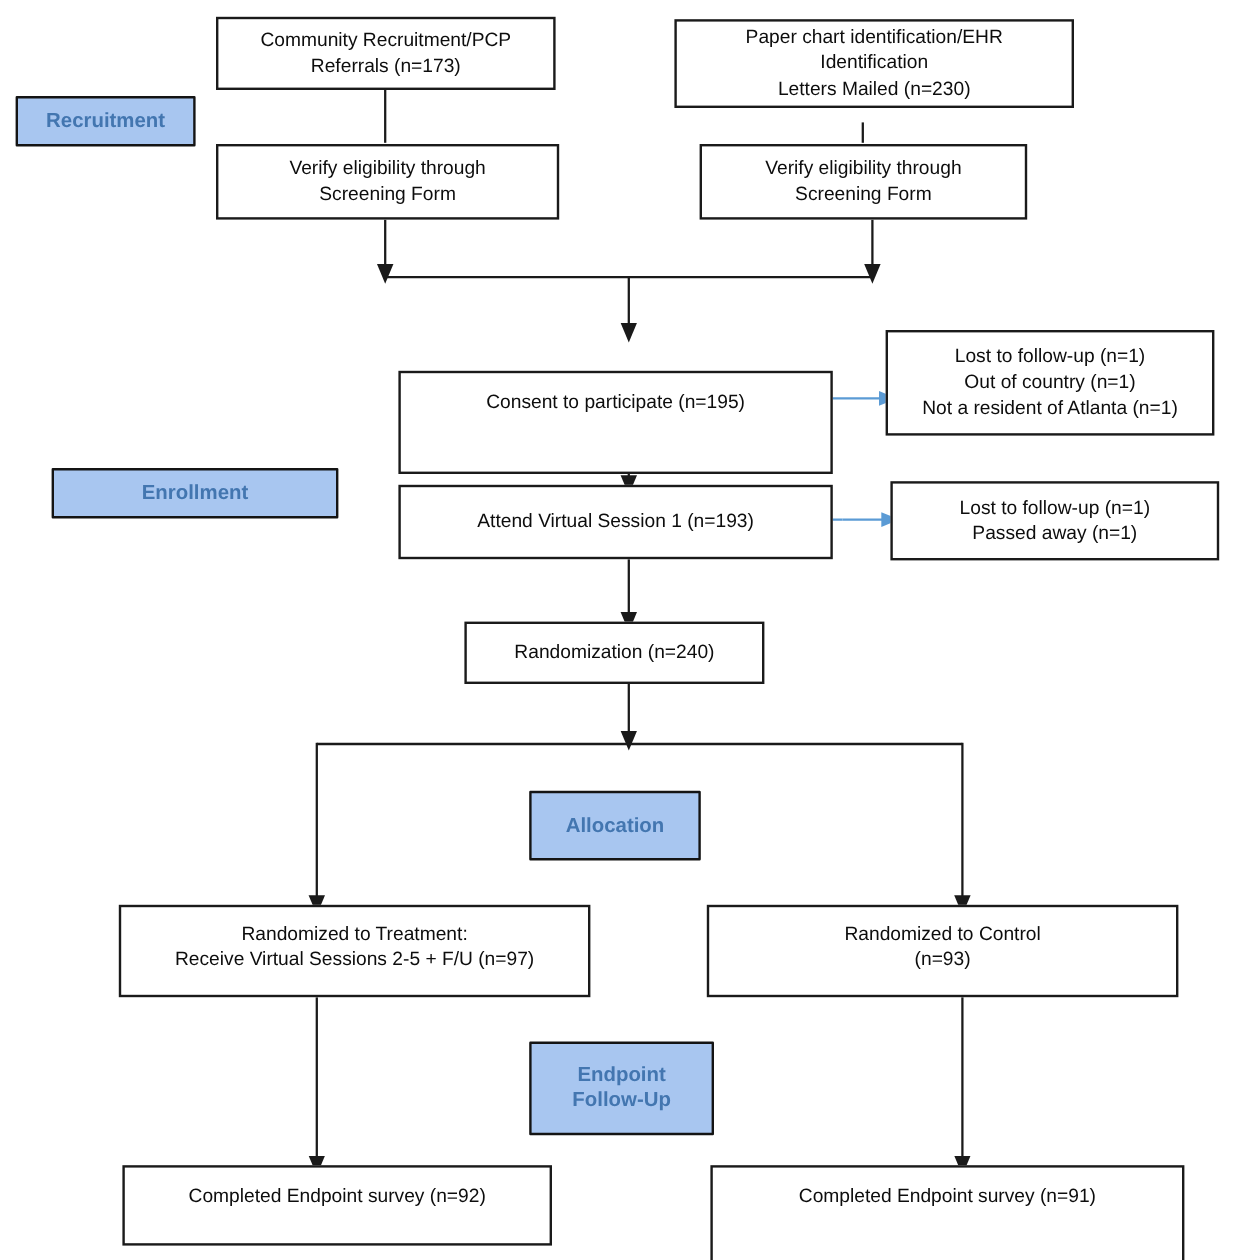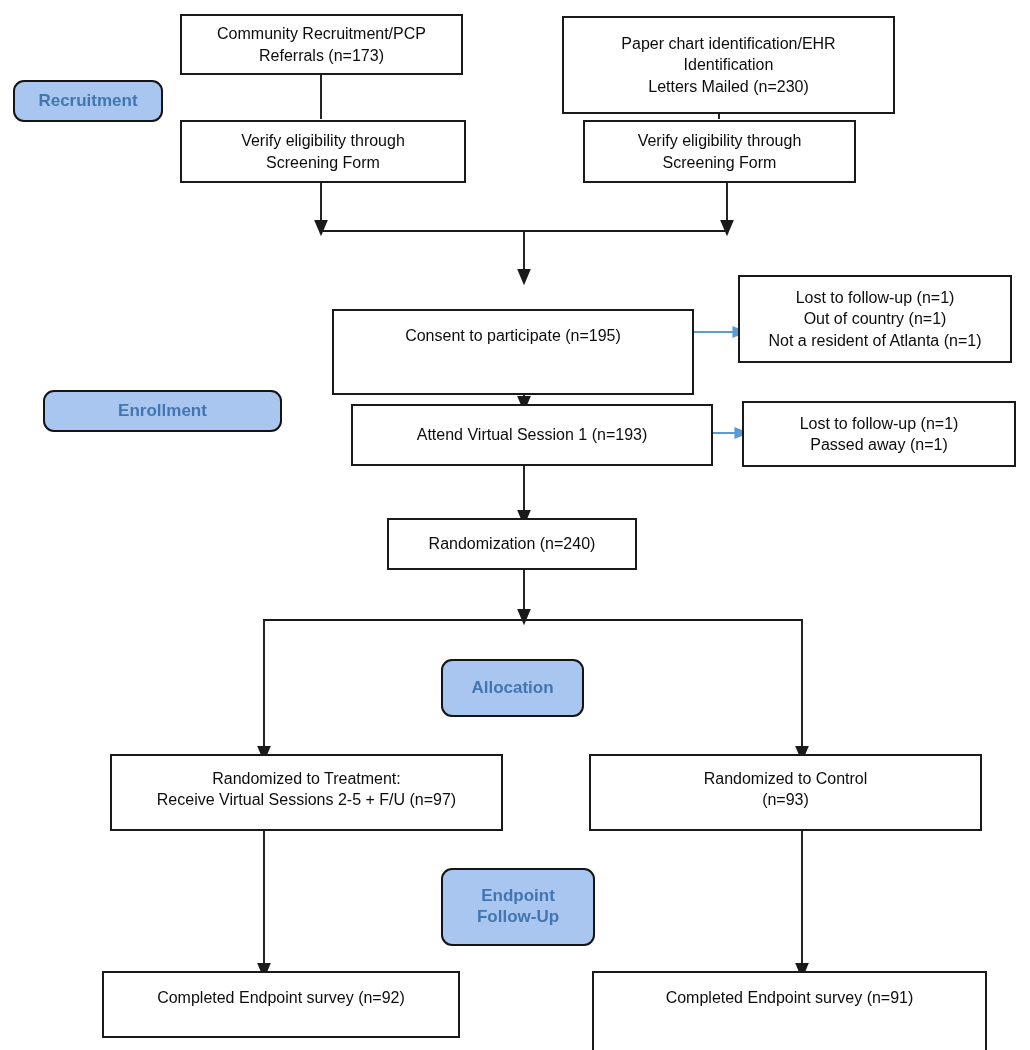--- a/index.html
+++ b/index.html
@@ -39,21 +39,21 @@
     display: block;
     width: 100%;
   }
   .v-center { align-items: center; }
   .v-top { align-items: flex-start; }
   .stagebox {
     position: absolute;
     box-sizing: border-box;
     background: #A8C6F0;
     border: 2px solid #141414;
-    border-radius: 11px;
+    border-radius: 1px;
     display: flex;
     align-items: center;
     justify-content: center;
     font-family: "Liberation Sans", sans-serif;
     font-weight: bold;
     color: #4376B0;
     text-align: center;
     line-height: 1.22;
     z-index: 4;
     white-space: pre-line;
@@ -118,21 +118,21 @@
 <div class="stagebox fs-17" style="left:441px; top:659px; width:143px; height:58px;">Allocation</div>
 
 <div class="stagebox fs-17" style="left:441px; top:868px; width:154px; height:78px;">Endpoint
 Follow-Up</div>
 
 <div class="flowbox v-center fs-16" style="left:180px; top:14px; width:283px; height:61px; padding:2px 8px;">
   <span class="bx-txt">Community Recruitment/PCP
 Referrals (n=173)</span>
 </div>
 
-<div class="flowbox v-center fs-16" style="left:562px; top:16px; width:333px; height:98px; padding:2px 8px;">
+<div class="flowbox v-center fs-16" style="left:562px; top:16px; width:333px; height:74px; padding:2px 8px;">
   <span class="bx-txt">Paper chart identification/EHR
 Identification
 Letters Mailed (n=230)</span>
 </div>
 
 <div class="flowbox v-center fs-16" style="left:180px; top:120px; width:286px; height:63px; padding:2px 8px;">
   <span class="bx-txt">Verify eligibility through
 Screening Form</span>
 </div>
 
@@ -144,34 +144,34 @@
 <div class="flowbox v-top fs-16" style="left:332px; top:277px; width:362px; height:86px; padding:14px 8px 0 8px;margin-top:32px;">
   <span class="bx-txt">Consent to participate (n=195)</span>
 </div>
 
 <div class="flowbox v-center fs-16" style="left:738px; top:275px; width:274px; height:88px; padding:2px 6px;">
   <span class="bx-txt">Lost to follow-up (n=1)
 Out of country (n=1)
 Not a resident of Atlanta (n=1)</span>
 </div>
 
-<div class="flowbox v-center fs-16" style="left:332px; top:404px; width:362px; height:62px; padding:2px 8px;margin-left:19px;">
+<div class="flowbox v-center fs-16" style="left:332px; top:404px; width:362px; height:62px; padding:2px 8px;">
   <span class="bx-txt">Attend Virtual Session 1 (n=193)</span>
 </div>
 
 <div class="flowbox v-center fs-16" style="left:742px; top:401px; width:274px; height:66px; padding:2px 6px;">
   <span class="bx-txt">Lost to follow-up (n=1)
 Passed away (n=1)</span>
 </div>
 
 <div class="flowbox v-center fs-16" style="left:387px; top:518px; width:250px; height:52px; padding:2px 8px;">
   <span class="bx-txt">Randomization (n=240)</span>
 </div>
 
-<div class="flowbox v-top fs-16" style="left:110px; top:754px; width:393px; height:77px; padding:12px 6px 0 6px;">
+<div class="flowbox v-top fs-16" style="left:99px; top:754px; width:393px; height:77px; padding:12px 6px 0 6px;">
   <span class="bx-txt">Randomized to Treatment:
 Receive Virtual Sessions 2-5 + F/U (n=97)</span>
 </div>
 
 <div class="flowbox v-top fs-16" style="left:589px; top:754px; width:393px; height:77px; padding:12px 6px 0 6px;">
   <span class="bx-txt">Randomized to Control
 (n=93)</span>
 </div>
 
 <div class="flowbox v-top fs-16" style="left:102px; top:971px; width:358px; height:67px; padding:14px 6px 0 6px;">

